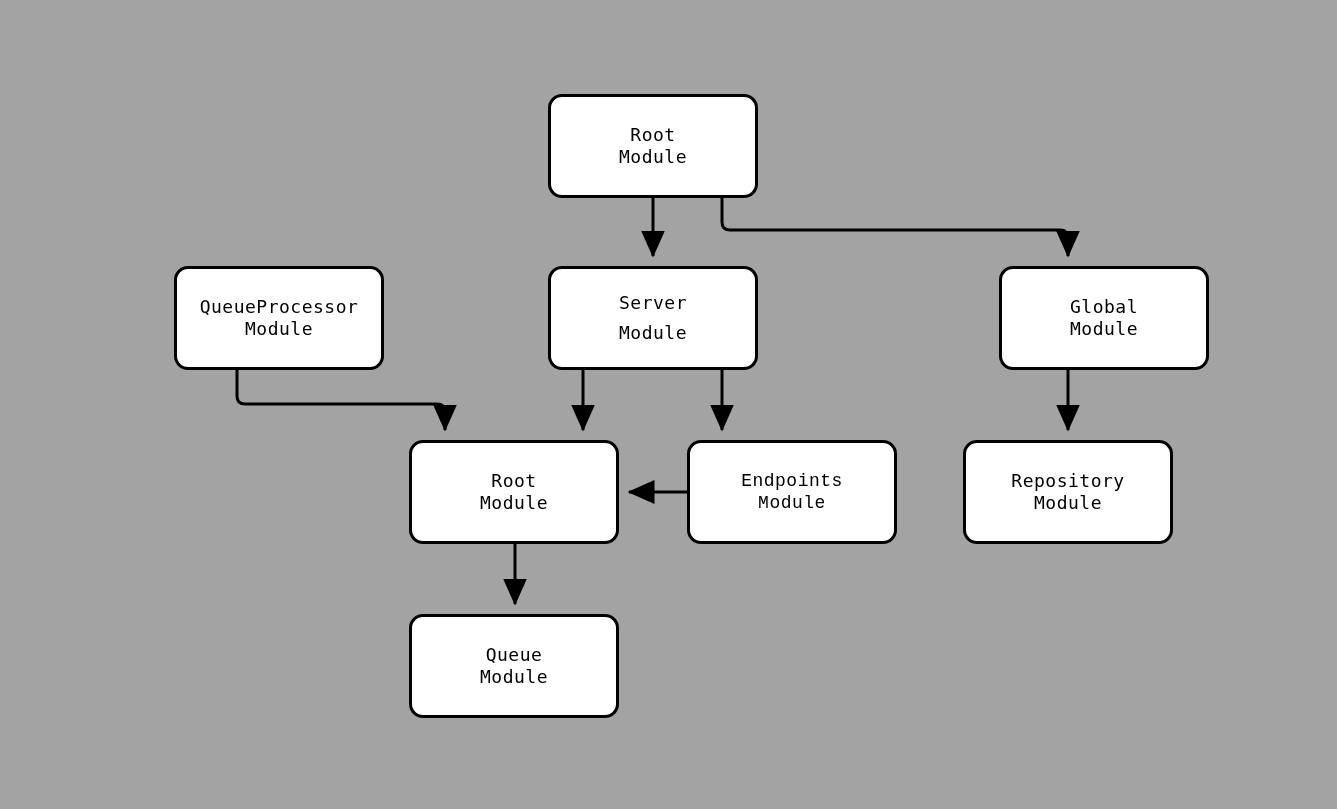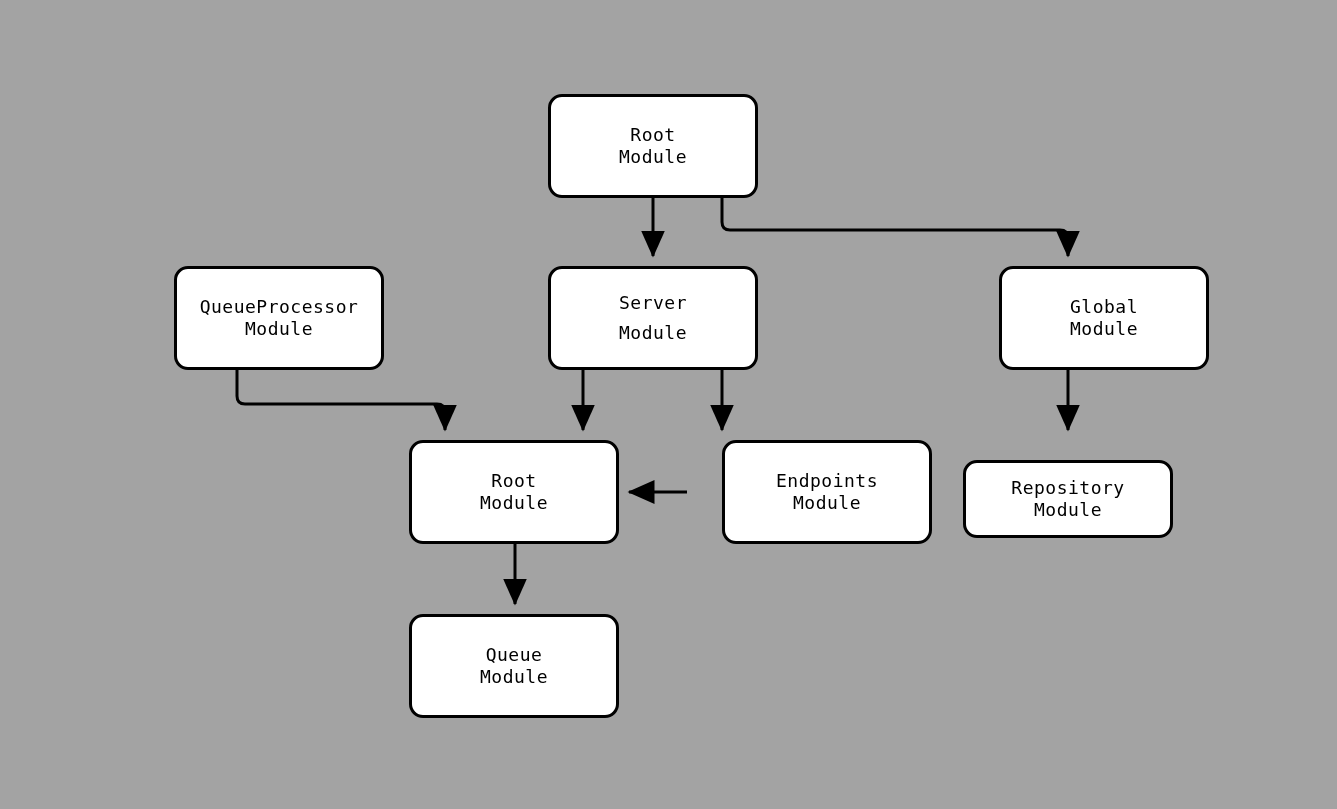--- a/index.html
+++ b/index.html
@@ -79,25 +79,25 @@
         <span class="node-line" style="color: rgb(0, 0, 0);">Module</span>
       </div>
       <div class="node" style="left: 963px; top: 266px; width: 210px; height: 104px; border-color: rgb(0, 0, 0); margin-left: 36px;">
         <span class="node-line" style="color: rgb(0, 0, 0);">Global</span>
         <span class="node-line" style="color: rgb(0, 0, 0);">Module</span>
       </div>
       <div class="node" style="left: 409px; top: 440px; width: 210px; height: 104px; border-color: rgb(0, 0, 0);">
         <span class="node-line" style="color: rgb(0, 0, 0);">Root</span>
         <span class="node-line" style="color: rgb(0, 0, 0);">Module</span>
       </div>
-      <div class="node" style="left: 722px; top: 440px; width: 210px; height: 104px; border-color: rgb(0, 0, 0);">
+      <div class="node" style="left: 687px; top: 440px; width: 210px; height: 104px; border-color: rgb(0, 0, 0); font-family: Liberation Mono, monospace;">
         <span class="node-line" style="color: rgb(0, 0, 0);">Endpoints</span>
         <span class="node-line" style="color: rgb(0, 0, 0);">Module</span>
       </div>
-      <div class="node" style="left: 963px; top: 460px; width: 210px; height: 78px; border-color: rgb(0, 0, 0);">
+      <div class="node" style="left: 963px; top: 440px; width: 210px; height: 104px; border-color: rgb(0, 0, 0);">
         <span class="node-line" style="color: rgb(0, 0, 0);">Repository</span>
         <span class="node-line" style="color: rgb(0, 0, 0);">Module</span>
       </div>
       <div class="node" style="left: 409px; top: 614px; width: 210px; height: 104px; border-color: rgb(0, 0, 0); align-items: center;">
         <span class="node-line" style="color: rgb(0, 0, 0);">Queue</span>
         <span class="node-line" style="color: rgb(0, 0, 0);">Module</span>
       </div>
     </div>
 
 </div>

